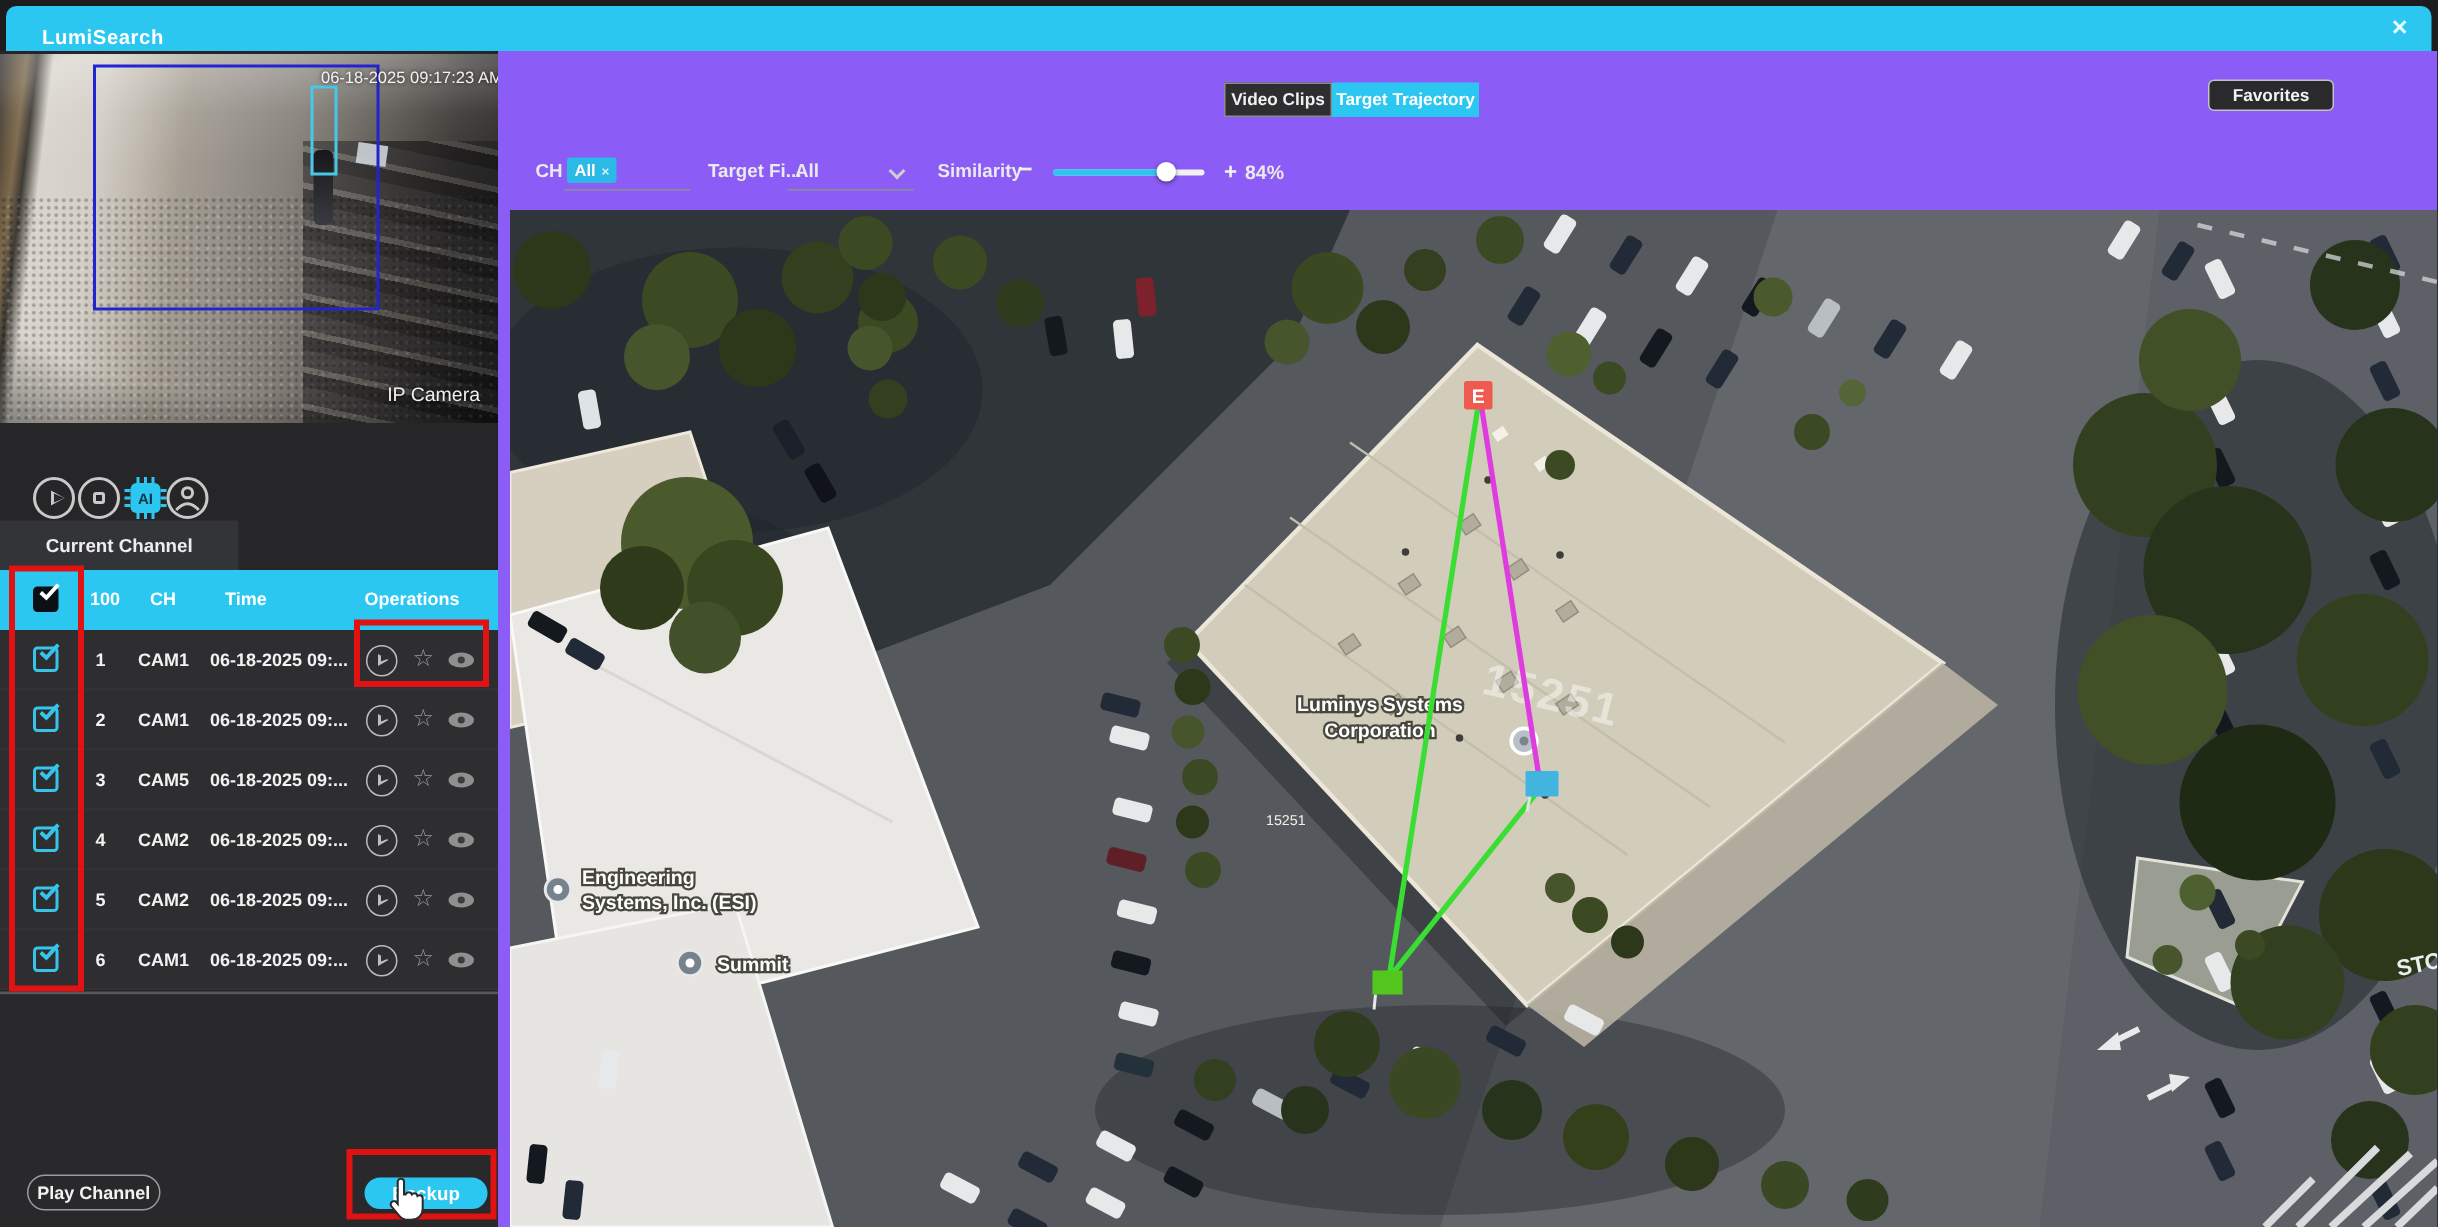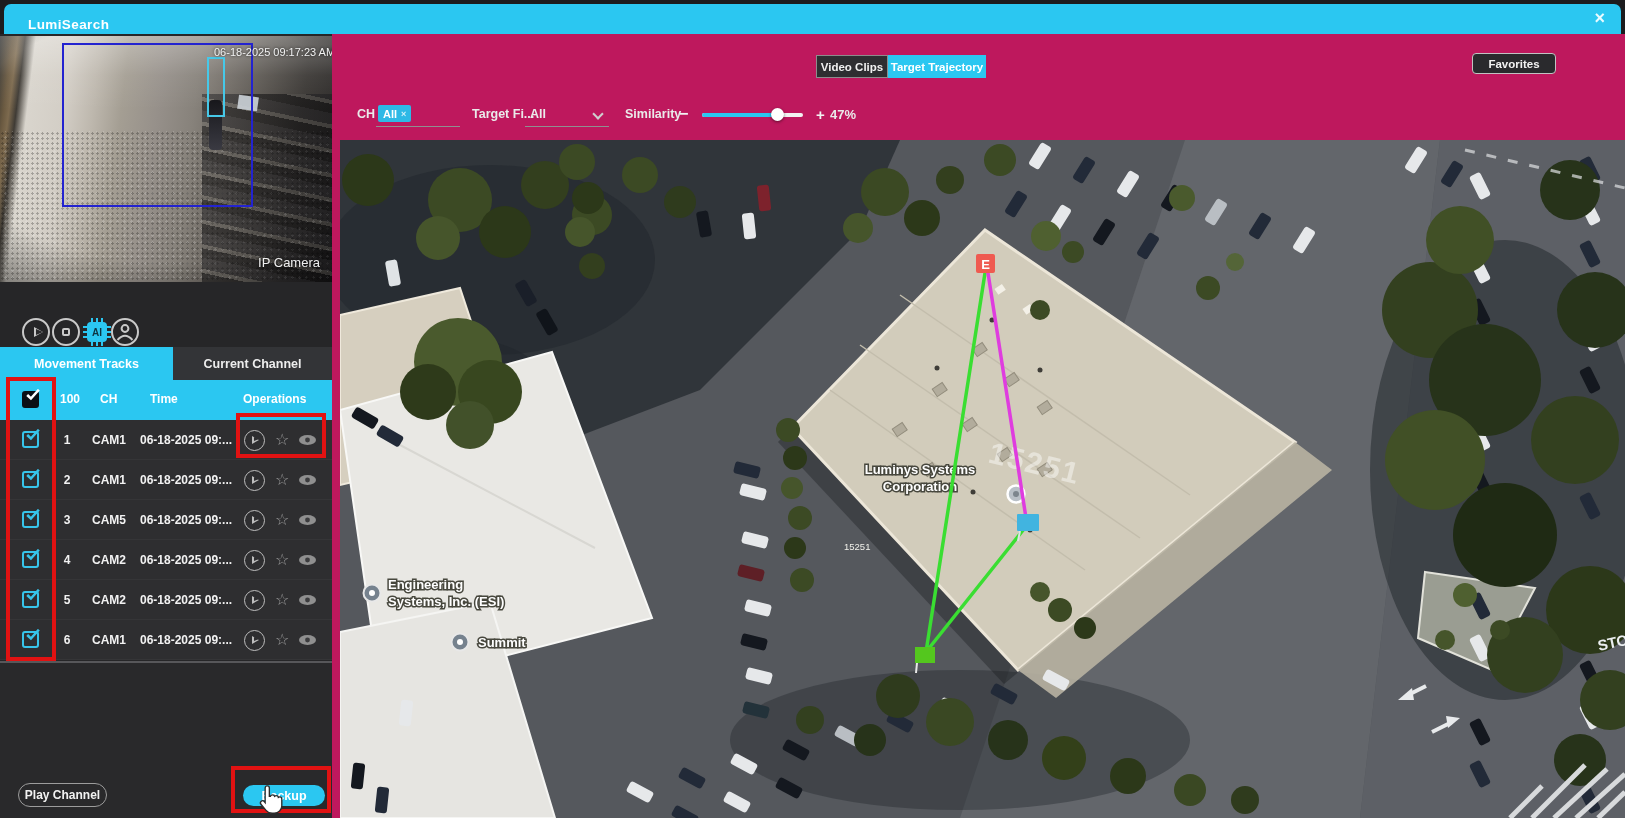--- a/index.html
+++ b/index.html
@@ -88,21 +88,21 @@
   .below { position:absolute; left:0; top:629px; width:332px; bottom:0; background:#29292b; }
 
   .btn-playtracks { position:absolute; left:18px; top:749px; width:89px; height:24px; border:1px solid #9c9c9c;
     border-radius:12px; color:#f2f2f2; font-size:12px; font-weight:bold; background:transparent;
     display:flex; align-items:center; justify-content:center; }
   .btn-backup { position:absolute; left:243px; top:751px; width:82px; height:21px; background:#2bc7f1;
     border-radius:11px; color:#fff; font-size:12.5px; font-weight:bold;
     display:flex; align-items:center; justify-content:center; }
 
   
-  .right-panel { position:absolute; left:332px; top:34px; right:0; bottom:0; background:#be185d; }
+  .right-panel { position:absolute; left:332px; top:34px; right:0; bottom:0; background:#8b5cf6; }
   .rtab { position:absolute; top:21px; height:23px; display:flex; align-items:center; justify-content:center;
     font-size:11.5px; font-weight:bold; }
   .rtab-clips { left:484px; width:72px; background:#2e2e31; border:1px solid #8c8c8c; color:#f0f0f0; }
   .rtab-traj { left:556px; width:98px; background:#2bc7f1; color:#fff; }
   .btn-fav { position:absolute; left:1140px; top:19px; width:84px; height:21px; border:1px solid #c2c2c2;
     border-radius:4px; color:#f2f2f2; font-size:11.5px; font-weight:bold; background:#2a2a2d;
     display:flex; align-items:center; justify-content:center; }
 
   .filters { position:absolute; left:0; top:66px; width:1000px; height:30px; }
   .filters .lbl { position:absolute; top:7px; color:#eaeaea; font-size:12.5px; font-weight:bold; }
@@ -189,21 +189,20 @@
       </div>
       <div class="ctl ctl-person">
         <svg width="24" height="24" viewBox="0 0 24 24">
           <circle cx="12" cy="8.5" r="3.4" fill="none" stroke="#c9c9c9" stroke-width="2"></circle>
           <path d="M4.5 20 Q12 11.5 19.5 20" fill="none" stroke="#c9c9c9" stroke-width="2"></path>
         </svg>
       </div>
     </div>
 
     <div class="left-tabs">
-      <div class="ltab active">Movement Tracks</div>
       <div class="ltab idle">Current Channel</div>
     </div>
 
     <div class="thead">
       <div class="cb dark">
         <svg width="14" height="12" viewBox="0 0 12 10">
           <polyline points="1,5 4.2,8 11,0.5" fill="none" stroke="#ffffff" stroke-width="2.2"></polyline>
           </svg>
       </div>
       <span class="h-count">100</span>
@@ -359,21 +358,21 @@
       <span class="lbl f-all">All</span>
       <div class="chev"></div>
       <div class="u2"></div>
       <span class="lbl f-sim">Similarity</span>
       <span class="f-minus">−</span>
       <div class="sl-track">
         <div class="sl-fill"></div>
         <div class="sl-handle"></div>
       </div>
       <span class="f-plus">+</span>
-      <span class="lbl f-pct">47%</span>
+      <span class="lbl f-pct">84%</span>
     </div>
 
     <svg class="map" viewBox="0 0 1285 678">
       <rect x="0" y="0" width="1285" height="678" fill="#55585d"></rect>
       <g>
         <polygon points="845,0 1100,0 1020,678 620,678" fill="#63666b"></polygon>
         <polygon points="1100,0 1285,0 1285,678 1020,678" fill="#5d6066"></polygon>
         <polygon points="0,0 560,0 520,90 360,250 150,330 0,310" fill="#2b3035" opacity=".88"></polygon>
         <ellipse cx="150" cy="120" rx="165" ry="95" fill="#20262b" opacity=".5"></ellipse>
         <ellipse cx="1165" cy="330" rx="135" ry="230" fill="#1d2327" opacity=".5"></ellipse>

